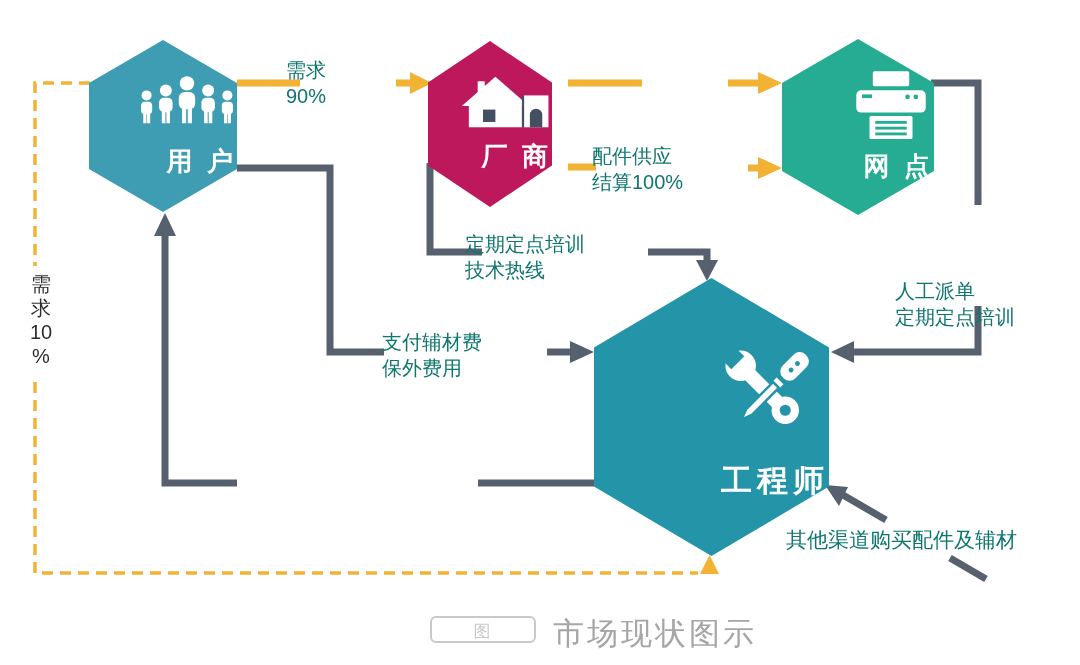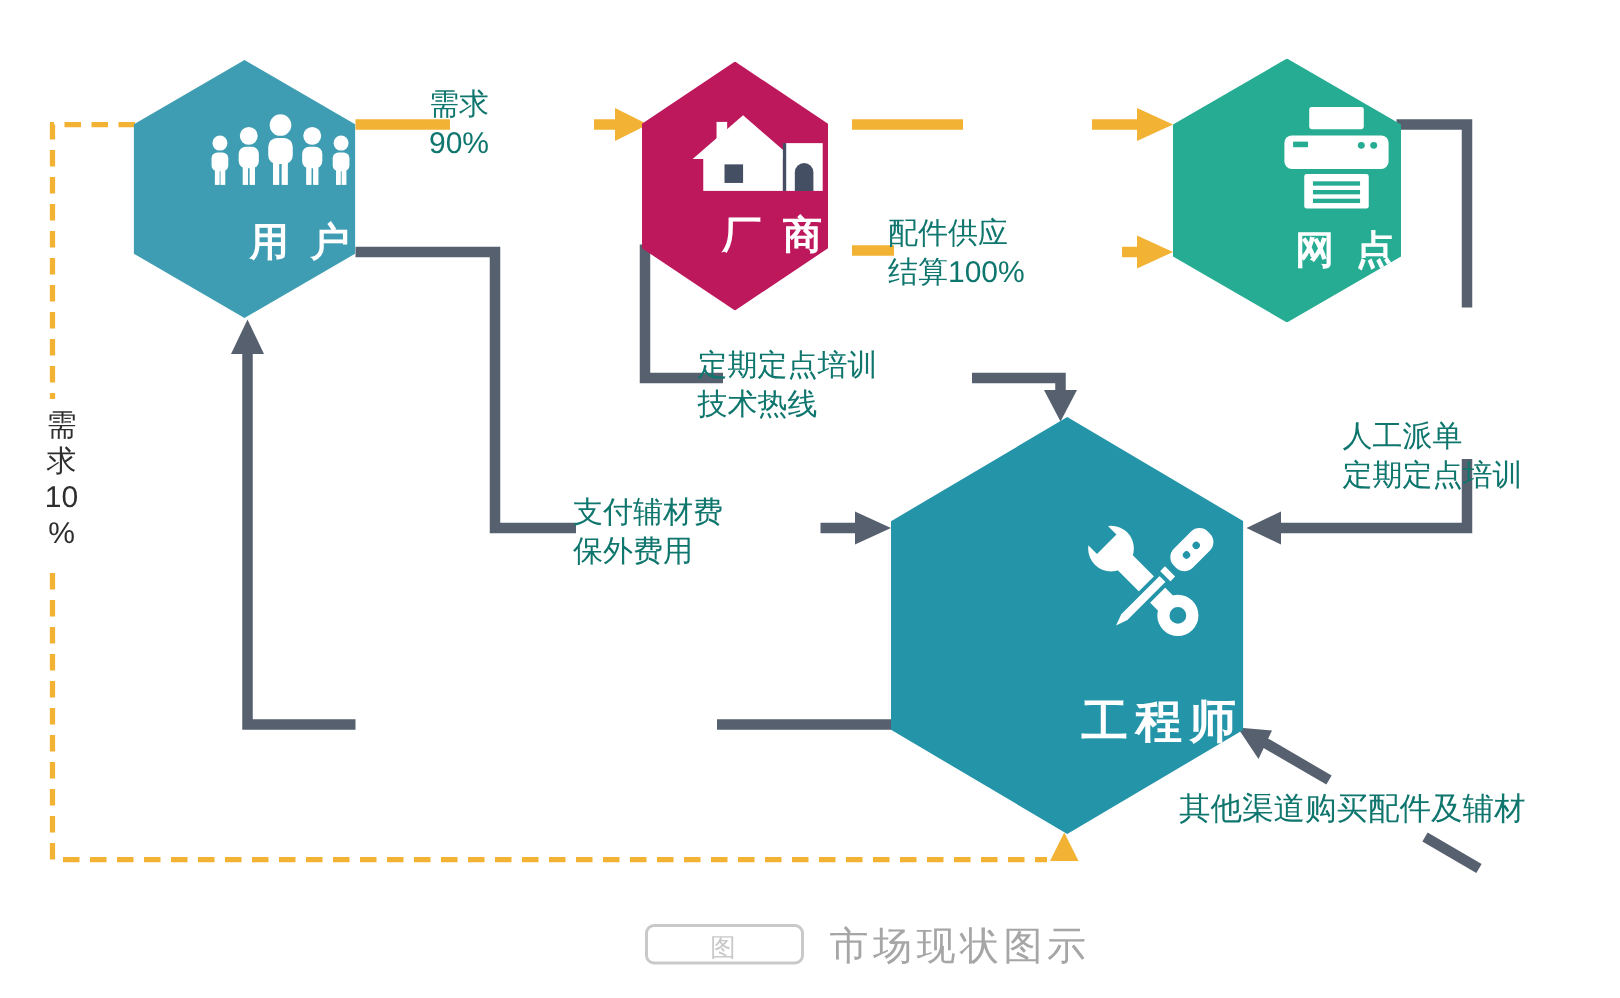--- a/index.html
+++ b/index.html
@@ -25,21 +25,21 @@
   .vlabel{
     position:absolute;text-align:center;color:#2e2e2e;font-size:20px;line-height:24px;font-weight:500;background:#ffffff;
   }
   #connectors{position:absolute;left:0;top:0;}
   .caption-tag{
     position:absolute;left:430px;top:616px;width:106px;height:27px;
     border:2px solid #c9c9c9;border-radius:6px;color:#c9c9c9;
     font-size:17px;line-height:27px;text-align:center;letter-spacing:2px;box-sizing:border-box;
   }
   .caption-title{
-    position:absolute;left:553px;top:613px;color:#a6a6a6;font-size:26px;letter-spacing:3px;font-weight:500;
+    position:absolute;left:553px;top:613px;color:#a6a6a6;font-size:31px;letter-spacing:3px;font-weight:500;
   }
 </style>
 </head>
 <body>
 
 <div id="stage">
 
   <svg id="connectors" width="1080" height="665" viewBox="0 0 1080 665">
 
     <path d="M237,83 H300" stroke="#f2b233" stroke-width="7" fill="none"></path>

